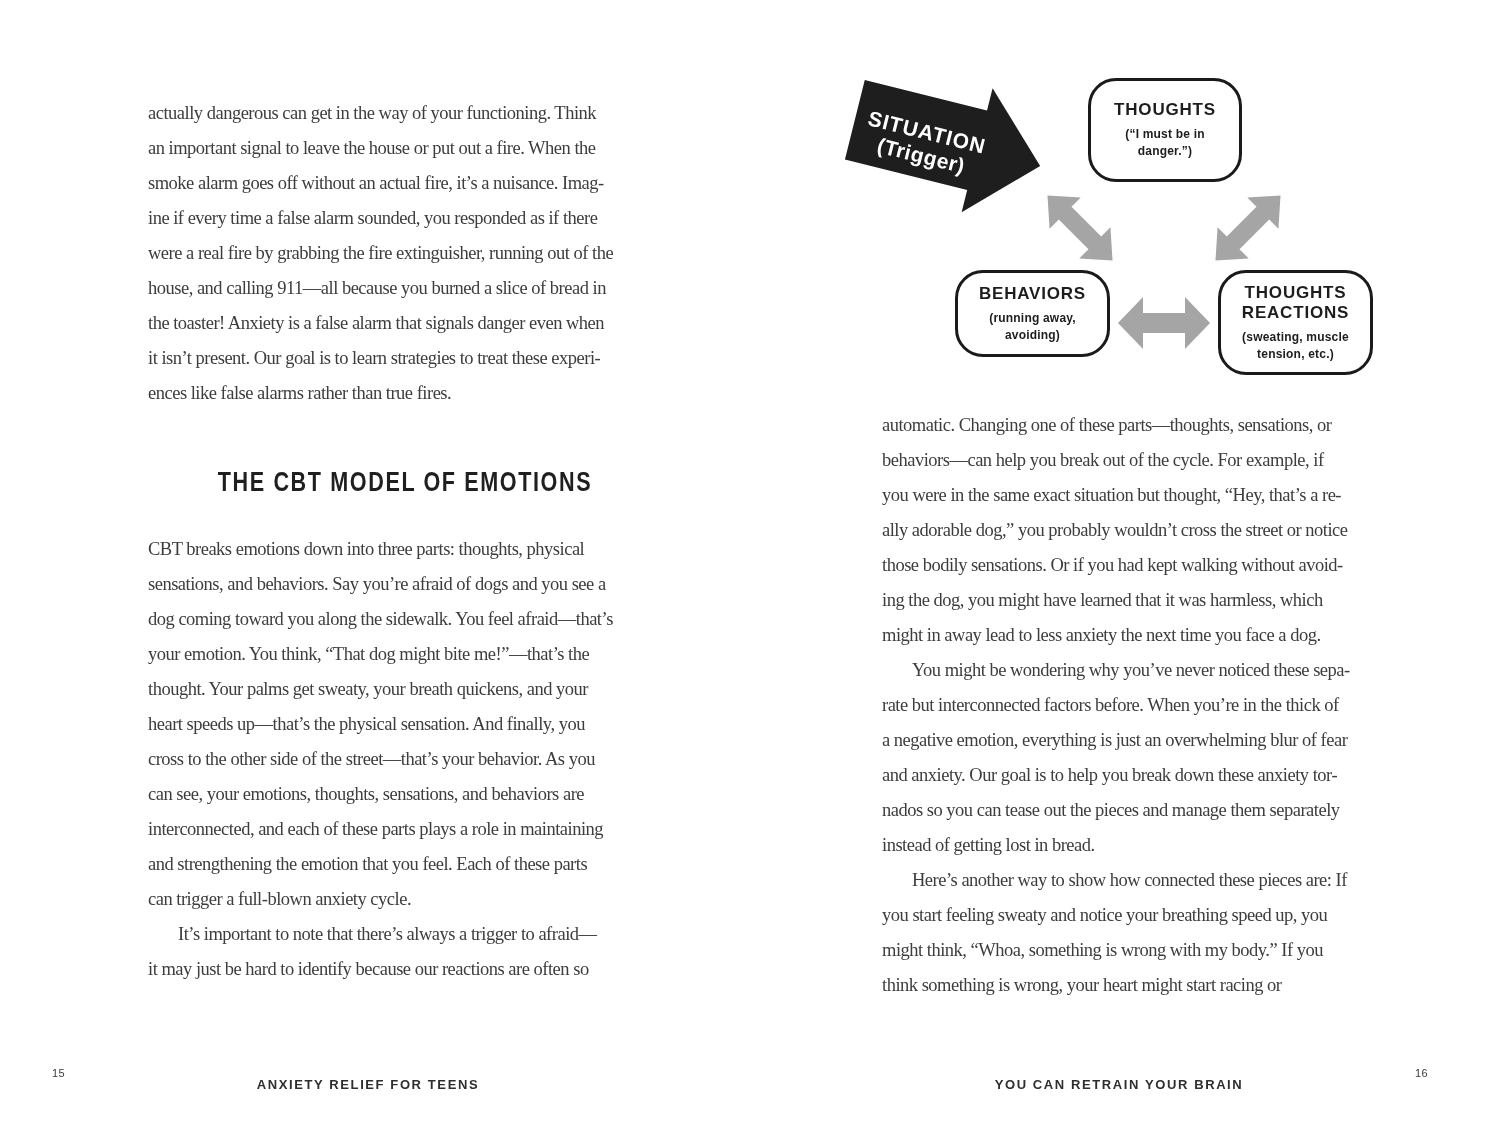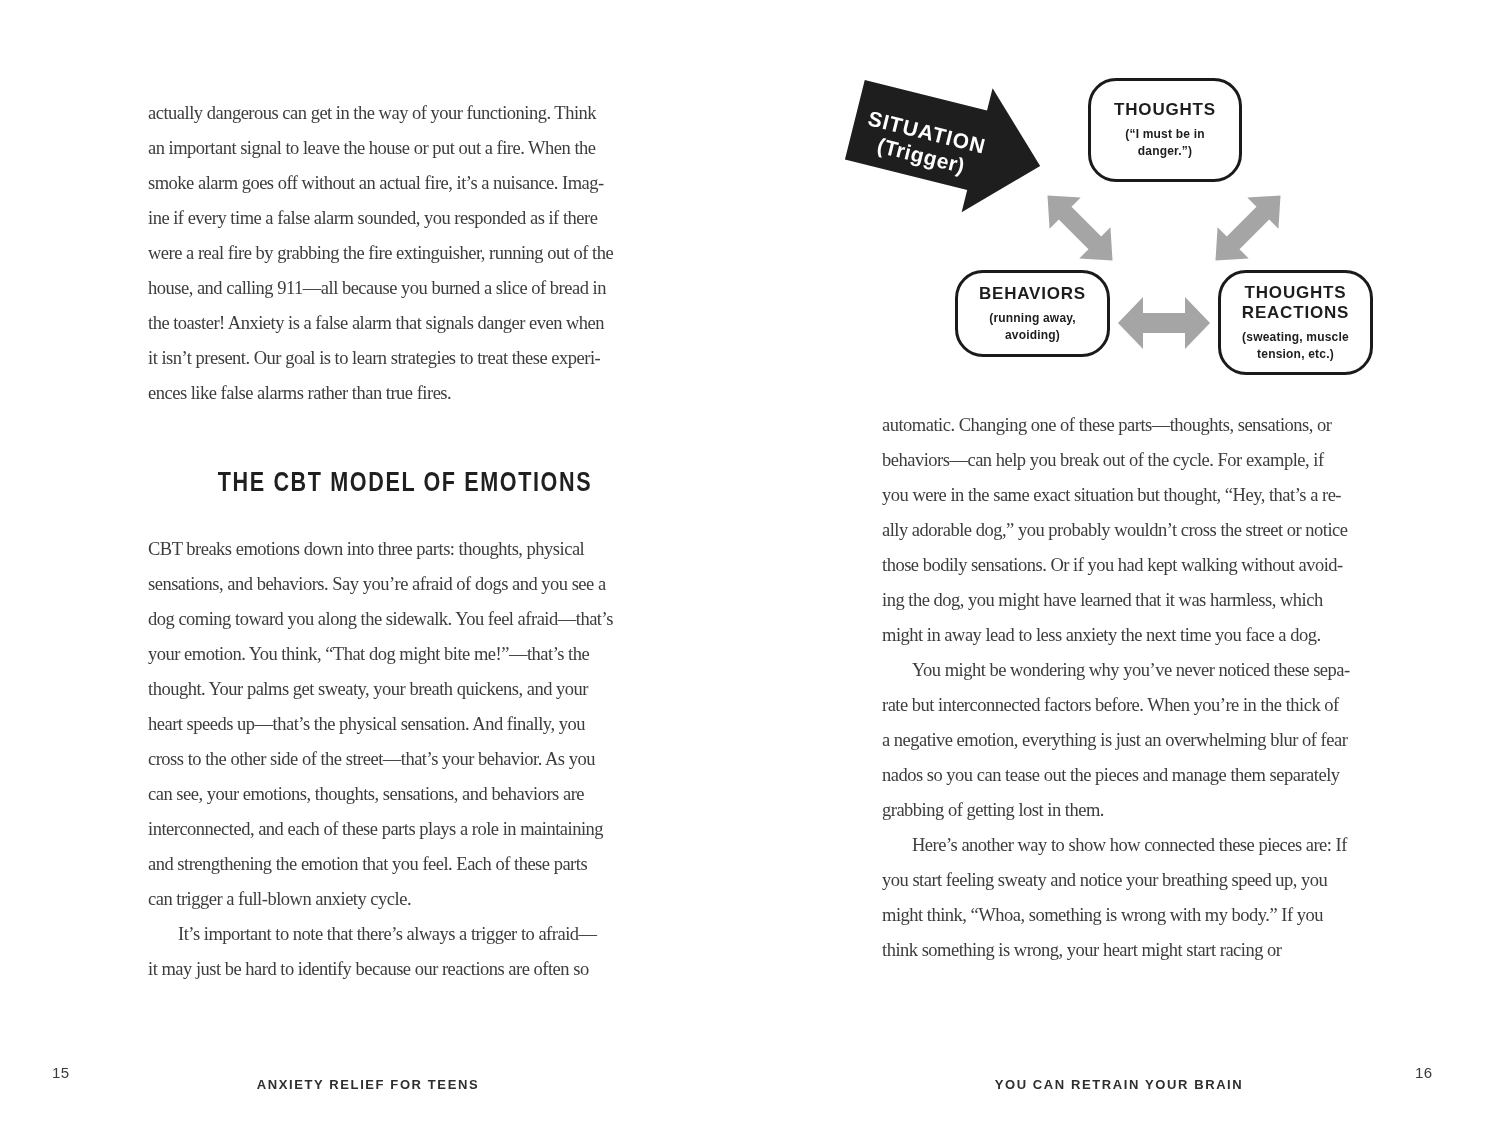--- a/index.html
+++ b/index.html
@@ -62,21 +62,21 @@
   }
   .box-thoughts{left:258px;top:13px;width:154px;height:104px;}
   .box-behaviors{left:125px;top:205px;width:155px;height:87px;}
   .box-physical{left:388px;top:205px;width:155px;height:105px;}
   
   .footer-item{
     position:absolute;top:1063px;height:20px;line-height:20px;
     font-family:"Liberation Sans", sans-serif;
     color:#2e2e2e;
   }
-  .pagenum{font-size:15px;letter-spacing:0.5px;color:#3a3a3a;}
+  .pagenum{font-size:11px;letter-spacing:0.5px;color:#3a3a3a;}
   .runhead{
     font-size:13px;font-weight:700;letter-spacing:1.6px;
     width:514px;text-align:center;margin-top:12px;
   }
 </style>
 </head>
 <body>
 
 <div class="textcol" style="left:124px;top:96px;width:514px;">
   <div>
@@ -163,22 +163,23 @@
       <div class="tline">you were in the same exact situation but thought, “Hey, that’s a re-</div>
       <div class="tline">ally adorable dog,” you probably wouldn’t cross the street or notice</div>
       <div class="tline">those bodily sensations. Or if you had kept walking without avoid-</div>
       <div class="tline">ing the dog, you might have learned that it was harmless, which</div>
       <div class="tline">might in away lead to less anxiety the next time you face a dog.</div>
     </div>
   <div class="indent-first">
       <div class="tline">You might be wondering why you’ve never noticed these sepa-</div>
       <div class="tline">rate but interconnected factors before. When you’re in the thick of</div>
       <div class="tline">a negative emotion, everything is just an overwhelming blur of fear</div>
+      <div class="tline">and anxiety. Our goal is to help you break down these anxiety tor-</div>
       <div class="tline">nados so you can tease out the pieces and manage them separately</div>
-      <div class="tline">grabbing of getting lost in them.</div>
+      <div class="tline">instead of getting lost in bread.</div>
     </div>
   <div class="indent-first">
       <div class="tline">Here’s another way to show how connected these pieces are: If</div>
       <div class="tline">you start feeling sweaty and notice your breathing speed up, you</div>
       <div class="tline">might think, “Whoa, something is wrong with my body.” If you</div>
       <div class="tline">think something is wrong, your heart might start racing or</div>
     </div>
 </div>
 
 <div class="footer-item pagenum" style="left:52px;">15</div>

